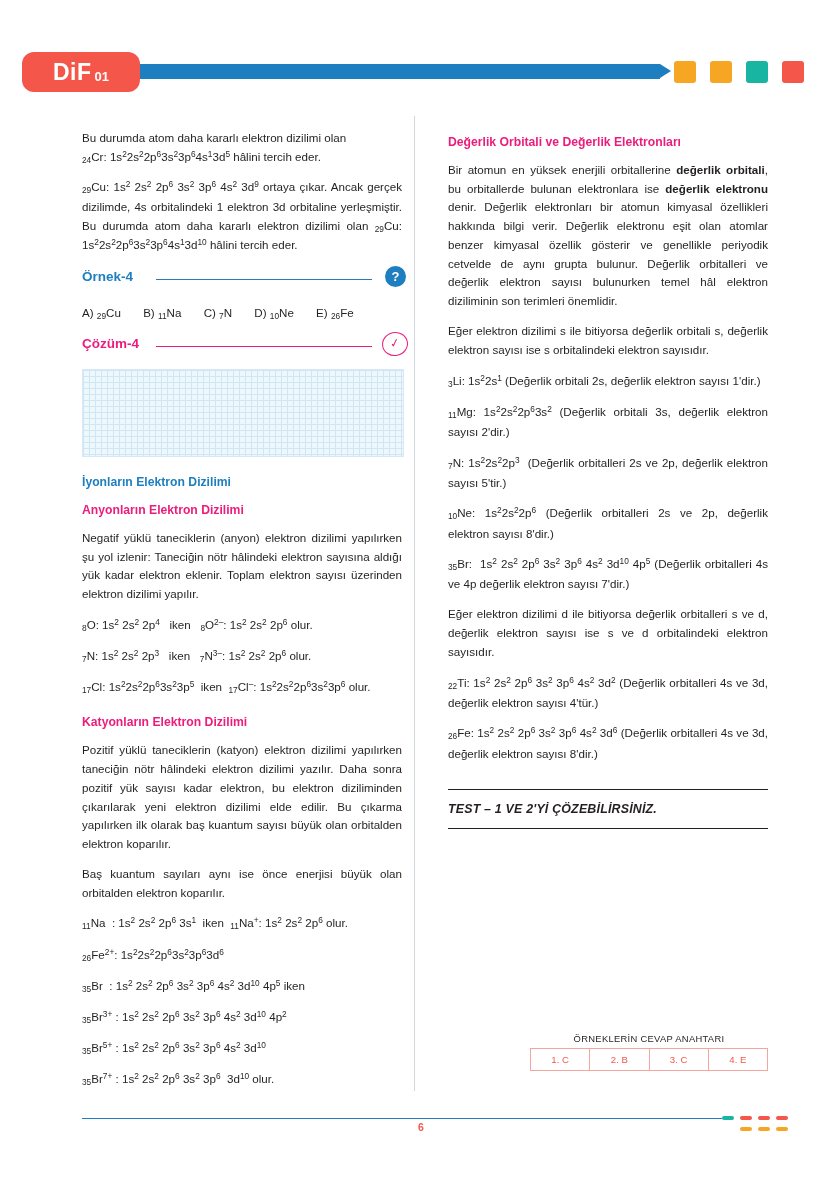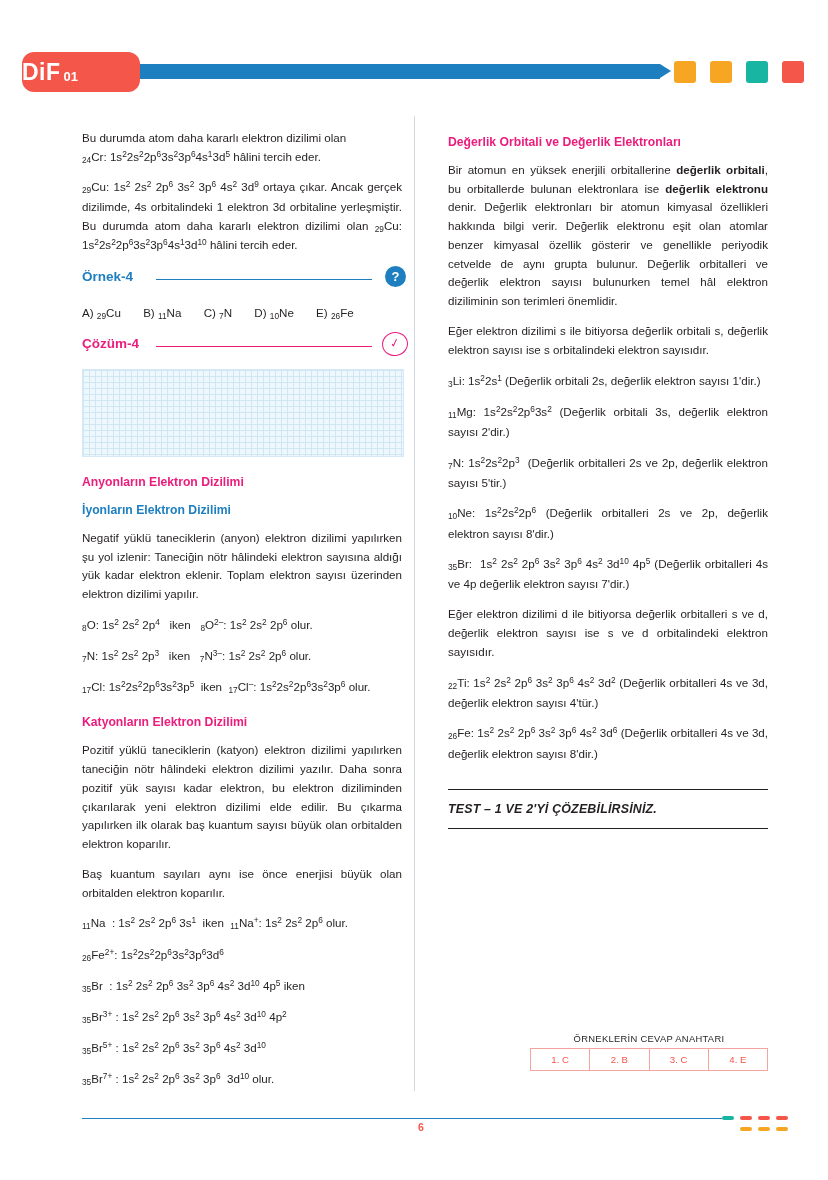--- a/index.html
+++ b/index.html
@@ -9,21 +9,21 @@
     font-family:"Liberation Sans", sans-serif;
     color:#231f20;
     position:relative;
     overflow:hidden;
   }
   
   .header{position:absolute;top:52px;left:22px;width:784px;height:40px;}
   .logo-tab{
     position:absolute;left:0;top:0;width:118px;height:40px;
     background:#f4564a;border-radius:12px 12px 12px 12px;
-    display:flex;align-items:center;
+    display:flex;align-items:center;justify-content:center;
   }
   .logo-text{color:#ffffff;font-weight:bold;font-size:23px;letter-spacing:0.5px;}
   .logo-num{color:#ffffff;font-weight:bold;font-size:13px;margin-left:3px;position:relative;top:4px;}
   .header-bar{
     position:absolute;left:118px;top:12px;width:520px;height:15px;
     background:#1d7fc0;
   }
   .header-bar:after{
     content:"";position:absolute;right:-11px;top:0;
     border-top:7.5px solid transparent;border-bottom:7.5px solid transparent;
@@ -153,22 +153,22 @@
   </div>
 
   <div class="cozum">
     <span class="cozum-title">Çözüm-4</span>
     <div class="cozum-line"></div>
     <div class="check">✓</div>
   </div>
 
   <div class="gridbox"></div>
 
+  <h3 class="sec blue">İyonların Elektron Dizilimi</h3>
   <h3 class="sec pink">Anyonların Elektron Dizilimi</h3>
-  <h3 class="sec blue">İyonların Elektron Dizilimi</h3>
   <p>Negatif yüklü taneciklerin (anyon) elektron dizilimi yapılırken şu yol izlenir: Taneciğin nötr hâlindeki elektron sayısına aldığı yük kadar elektron eklenir. Toplam elektron sayısı üzerinden elektron dizilimi yapılır.</p>
 
   <div class="fml">
     <sub>8</sub>O: 1s<sup>2</sup> 2s<sup>2</sup> 2p<sup>4</sup> &nbsp;&nbsp;iken&nbsp;&nbsp; <sub>8</sub>O<sup>2–</sup>: 1s<sup>2</sup> 2s<sup>2</sup> 2p<sup>6</sup> olur.
   </div>
   <div class="fml">
     <sub>7</sub>N: 1s<sup>2</sup> 2s<sup>2</sup> 2p<sup>3</sup> &nbsp;&nbsp;iken&nbsp;&nbsp; <sub>7</sub>N<sup>3–</sup>: 1s<sup>2</sup> 2s<sup>2</sup> 2p<sup>6</sup> olur.
   </div>
   <div class="fml">
     <sub>17</sub>Cl: 1s<sup>2</sup>2s<sup>2</sup>2p<sup>6</sup>3s<sup>2</sup>3p<sup>5</sup> &nbsp;iken&nbsp; <sub>17</sub>Cl<sup>–</sup>: 1s<sup>2</sup>2s<sup>2</sup>2p<sup>6</sup>3s<sup>2</sup>3p<sup>6</sup> olur.

